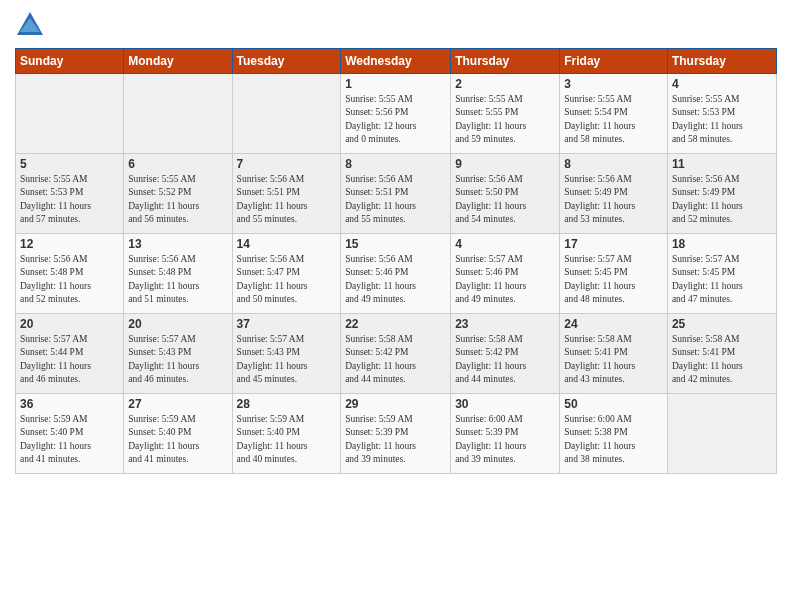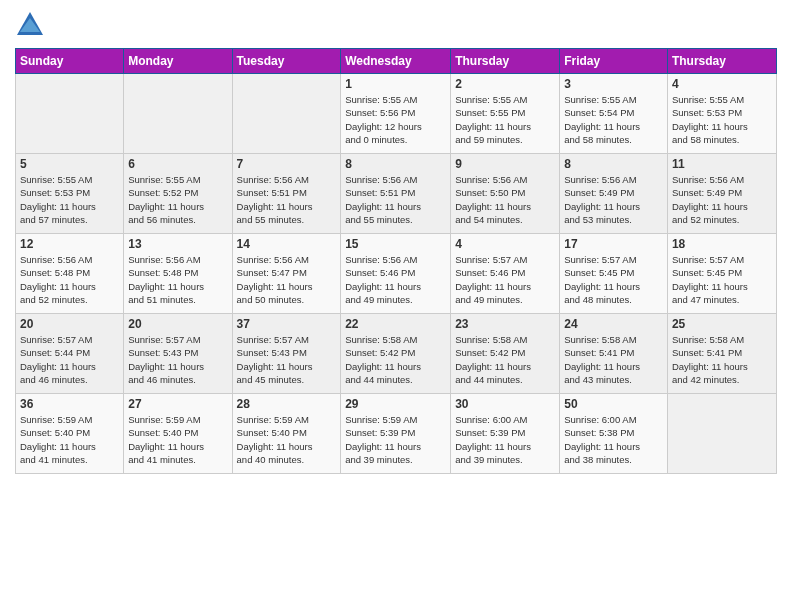--- a/index.html
+++ b/index.html
@@ -49,21 +49,21 @@
     .location {
       font-size: 14px;
       color: #555;
     }
     .calendar {
       width: 100%;
       border-collapse: collapse;
       font-size: 10px;
     }
     .calendar thead th {
-      background-color: #a21caf;
+      background-color: #c2410c;
       color: #fff;
       padding: 5px 4px;
       text-align: left;
       font-size: 12px;
       font-weight: bold;
       border: 1px solid #1a5a9a;
     }
     .calendar tbody td {
       border: 1px solid #ccc;
       vertical-align: top;
@@ -82,20 +82,21 @@
       font-size: 12px;
       font-weight: bold;
       color: #333;
       display: block;
       margin-bottom: 2px;
     }
     .day-info {
       font-size: 9.5px;
       color: #333;
       line-height: 1.4;
+      font-family: Liberation Serif, serif;
     }
     .empty-cell {
       background: #f0f0f0 !important;
     }
   </style>
 </head>
 <body>
 
 <div class="container">
   <div class="header">

